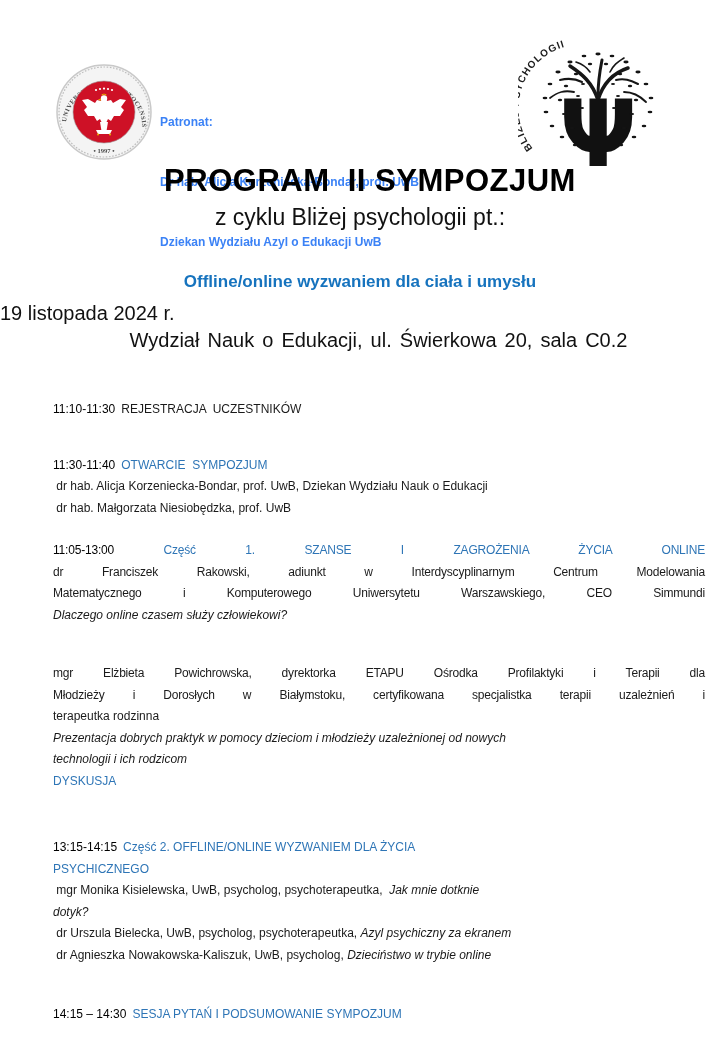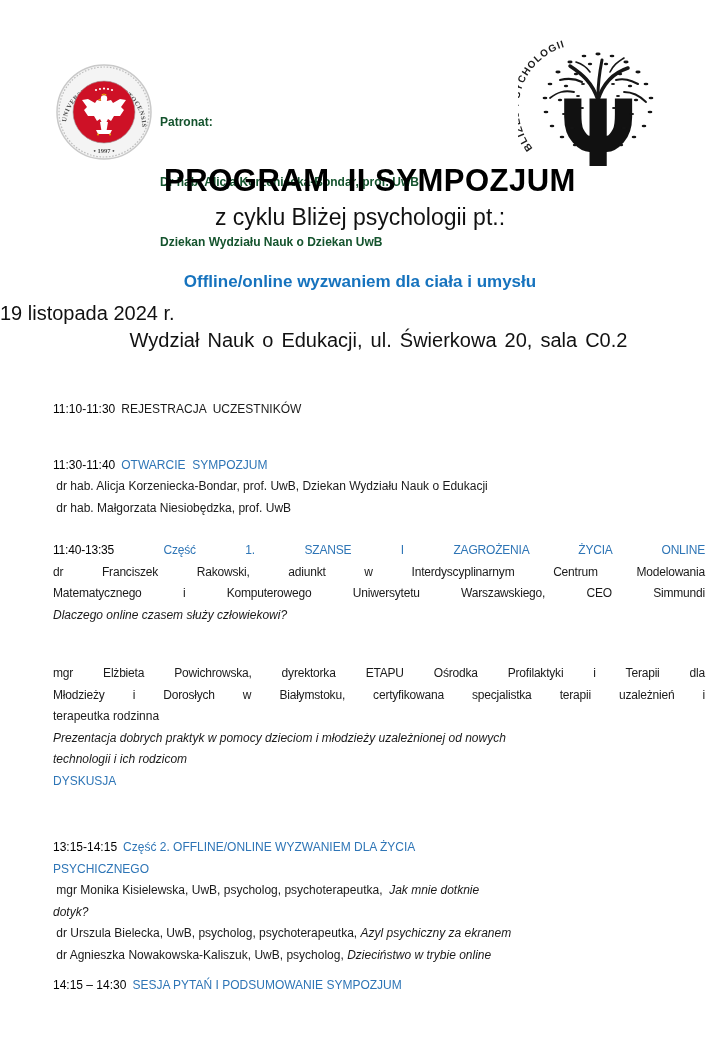--- a/index.html
+++ b/index.html
@@ -4,21 +4,21 @@
 <style>
   html,body{margin:0;padding:0;background:#e8e8e8;}
   .page{
     position:relative;width:720px;height:1040px;margin:0 auto;
     background:#ffffff;overflow:hidden;
     font-family:"Liberation Sans",sans-serif;color:#1a1a1a;
   }
   
   .seal{position:absolute;left:56px;top:64px;width:96px;height:96px;}
   .patronat{position:absolute;left:160px;top:72px;font-size:12px;font-weight:bold;
-            color:#14532d;line-height:20px;white-space:pre;}
+            color:#3b82f6;line-height:20px;white-space:pre;}
   .treelogo{position:absolute;left:518px;top:38px;width:160px;height:170px;}
   
   .title   {position:absolute;top:163px;left:0;right:0;text-align:center;
             font-size:31px;font-weight:bold;letter-spacing:.5px;color:#000;white-space:pre;padding-left:20px;}
   .subtitle{position:absolute;top:204px;left:0;right:0;text-align:center;font-size:23px;color:#111;}
   .event-title{position:absolute;top:272px;left:0;right:0;text-align:center;
             font-size:17px;font-weight:bold;color:#1673BE;}
   .date    {position:absolute;top:302px;left:0;right:0;text-align:left;font-size:20px;color:#111;}
   .venue   {position:absolute;top:329px;left:0;right:0;text-align:center;font-size:20px;color:#111;word-spacing:2.5px;padding-left:37px;}
   
@@ -27,21 +27,21 @@
   .jline{text-align:justify;text-align-last:justify;letter-spacing:-0.2px;}
   .time{color:#000;}
   .after-time{margin-left:6px;}
   .sec{color:#2E75B6;}
   .blk{color:#1a1a1a;}
   .it{font-style:italic;}
   .s2{margin-top:34px;}
   .s3{margin-top:21px;}
   .s4{margin-top:37px;}
   .s5{margin-top:45px;}
-  .s6{margin-top:9px;}
+  .s6{margin-top:38px;}
 </style>
 </head>
 <body>
 
 <div class="page">
 
   <svg class="seal" viewBox="0 0 96 96">
     <circle cx="48" cy="48" r="47" fill="#f4f4f4" stroke="#c9c9c9" stroke-width="1.5"></circle>
     <circle cx="48" cy="48" r="45" fill="none" stroke="#bdbdbd" stroke-width="1.2" stroke-dasharray="1.6,1.6"></circle>
     <defs>
@@ -73,21 +73,21 @@
           <circle cx="49.6" cy="30.8" r="0.8"></circle>
         <circle cx="42" cy="70.5" r="1"></circle>
           <circle cx="54" cy="70.5" r="1"></circle>
       </g>
     </g>
   </svg>
 
   <div class="patronat">
     <div>Patronat:</div>
     <div>Dr hab. Alicja Korzeniecka-Bondar, prof. UwB</div>
-    <div>Dziekan Wydziału Nauk o Dziekan UwB</div>
+    <div>Dziekan Wydziału Azyl o Edukacji UwB</div>
   </div>
 
   <svg class="treelogo" viewBox="0 0 160 170">
     <defs>
       <path id="logoArc" d="M 16,112 A 64,64 0 0 1 86,10" fill="none"></path>
     </defs>
     <text font-size="10" font-weight="bold" fill="#1c1c1c" letter-spacing="1.1">
       <textPath href="#logoArc" startOffset="2">BLIŻEJ PSYCHOLOGII</textPath>
     </text>
 
@@ -159,21 +159,21 @@
     </div>
 
     <div class="s2">
       <div class="line"><span class="time">11:30-11:40</span><span class="sec after-time">OTWARCIE  SYMPOZJUM</span></div>
       <div class="line"> dr hab. Alicja Korzeniecka-Bondar, prof. UwB, Dziekan Wydziału Nauk o Edukacji</div>
       <div class="line"> dr hab. Małgorzata Niesiobędzka, prof. UwB</div>
     </div>
 
     <div class="s3">
       <div class="jline">
-        <span class="time">11:40-13:35</span>
+        <span class="time">11:05-13:00</span>
         <span class="sec">Część 1. SZANSE I ZAGROŻENIA ŻYCIA ONLINE</span>
       </div>
       <div class="jline">dr Franciszek Rakowski, adiunkt w Interdyscyplinarnym Centrum Modelowania</div>
       <div class="jline">Matematycznego i Komputerowego Uniwersytetu Warszawskiego, CEO Simmundi</div>
       <div class="line it">Dlaczego online czasem służy człowiekowi?</div>
     </div>
 
     <div class="s4">
       <div class="jline">mgr Elżbieta Powichrowska, dyrektorka ETAPU Ośrodka Profilaktyki i Terapii dla</div>
       <div class="jline">Młodzieży i Dorosłych w Białymstoku, certyfikowana specjalistka terapii uzależnień i</div>

